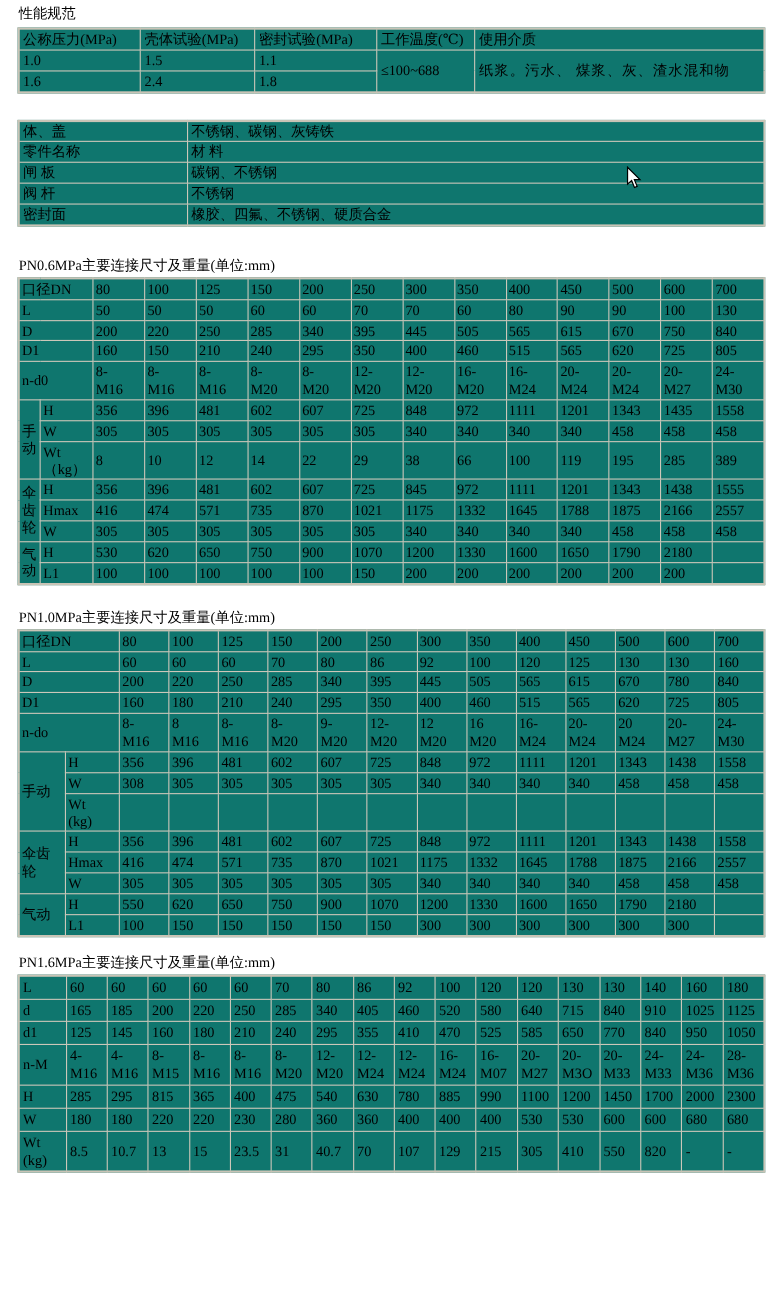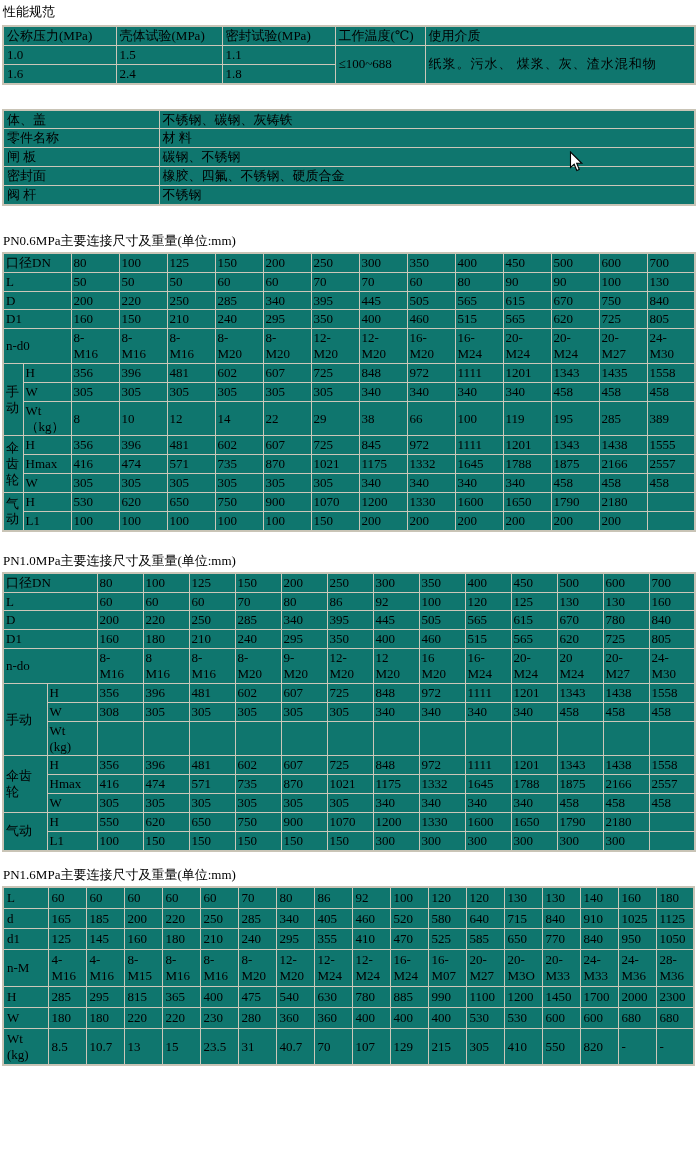--- a/index.html
+++ b/index.html
@@ -3,21 +3,21 @@
 <meta charset="utf-8">
 <style>
   html,body{margin:0;padding:0;background:#fff;}
   .doc{
     position:relative;
     width:696px;height:1176px;
     background:#fff;
     overflow:hidden;
     font-family:"Liberation Serif","DejaVu Serif",serif;
     font-size:13px;color:#000;
-    padding-left:2px;box-sizing:border-box;
+    padding-left:16px;box-sizing:border-box;
   }
   .page-title{margin:3px 0 4px 1px;}
   .sec-title{margin:0 0 2px 1px;}
   .gap-materials{height:24px;}
   .gap-pn06{height:26px;}
   .gap-pn10{height:20px;}
   .gap-pn16{height:14px;}
   table.t{
     border-collapse:collapse;
     table-layout:fixed;
@@ -93,26 +93,26 @@
         </tr>
         <tr>
           <td>零件名称</td>
           <td>材 料</td>
         </tr>
         <tr>
           <td>闸 板</td>
           <td>碳钢、不锈钢</td>
         </tr>
         <tr>
+          <td>阀 杆</td>
+          <td>不锈钢</td>
+        </tr>
+        <tr>
           <td>密封面</td>
           <td>橡胶、四氟、不锈钢、硬质合金</td>
-        </tr>
-        <tr>
-          <td>阀 杆</td>
-          <td>不锈钢</td>
         </tr>
       </tbody>
   </table>
 
   <div class="gap-pn06"></div>
   <div class="sec-title">PN0.6MPa主要连接尺寸及重量(单位:mm)</div>
 
   <table class="t dims pn06">
     <colgroup>
       <col style="width:20px">

